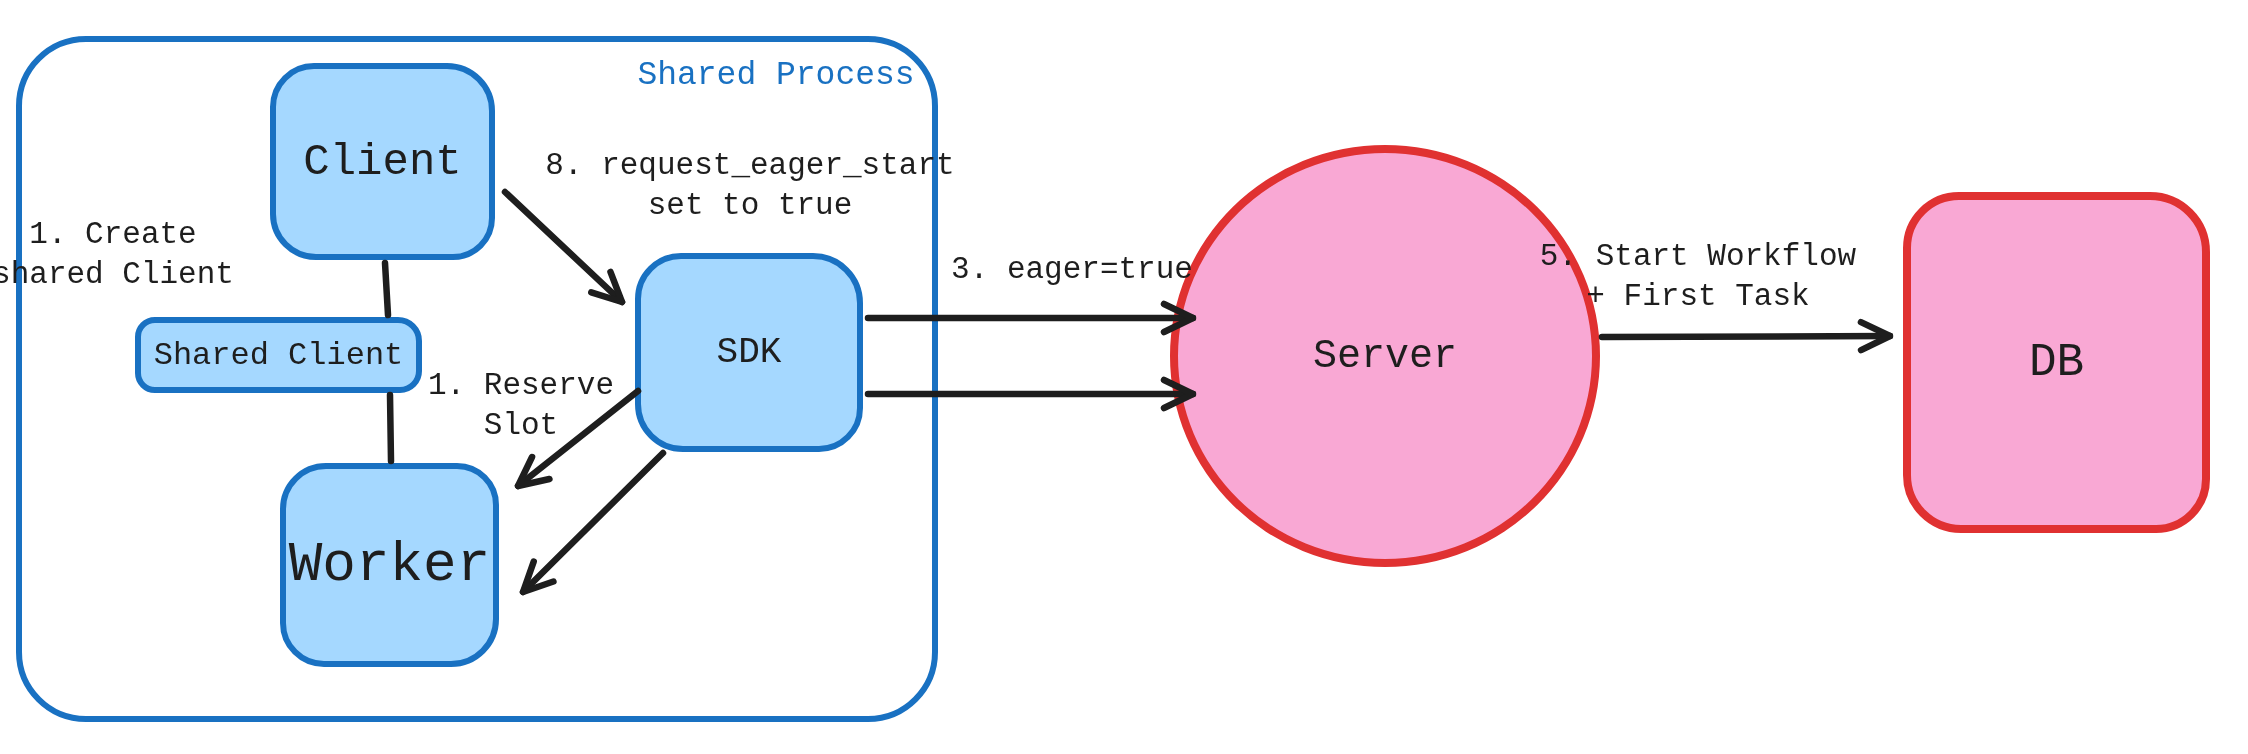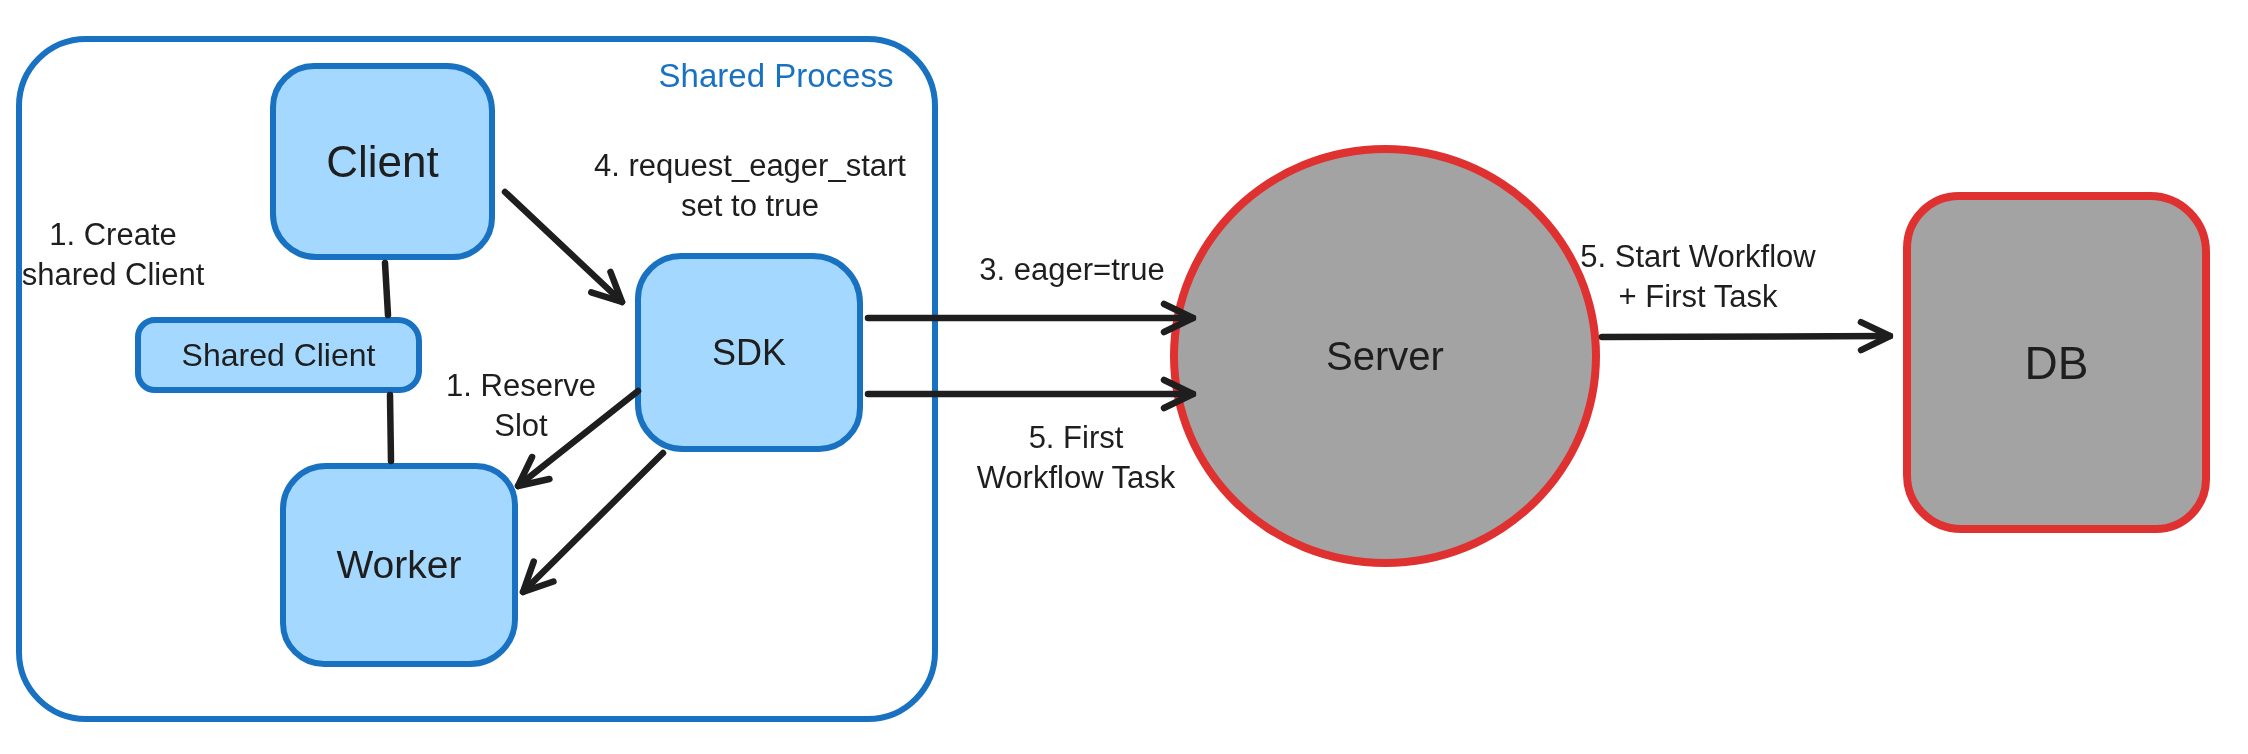--- a/index.html
+++ b/index.html
@@ -1,39 +1,39 @@
 <!DOCTYPE html>
 <html><head>
 <meta charset="utf-8">
 <style>
   html,body{margin:0;padding:0;background:#ffffff;}
   .canvas{
     position:relative;
     width:2248px;height:754px;
     background:#ffffff;
-    font-family:Liberation Sans, sans-serif;
+    font-family:Liberation Mono, monospace;
     color:#1e1e1e;
     overflow:hidden;
   }
   
   .group{
     position:absolute;left:16px;top:36px;width:922px;height:686px;
     border:6px solid #1971c2;border-radius:70px;
     box-sizing:border-box;background:transparent;
   }
   
   .node{
     position:absolute;display:flex;align-items:center;justify-content:center;
     box-sizing:border-box;text-align:center;z-index:2;
   }
   .node--blue{background:#a5d8ff;border:6px solid #1971c2;}
-  .node--red{background:#a3a3a3;border:8px solid #e03131;}
+  .node--red{background:#f9a8d4;border:8px solid #e03131;}
   .node--starter{left:270px;top:63px;width:225px;height:197px;border-radius:44px 48px 42px 46px;font-size:44px;}
   .node--shared-client{left:135px;top:317px;width:287px;height:76px;border-radius:20px 24px 22px 20px;font-size:32px;}
-  .node--worker{left:280px;top:463px;width:238px;height:204px;border-radius:46px 42px 48px 44px;font-size:39px;}
+  .node--worker{left:280px;top:463px;width:219px;height:204px;border-radius:46px 42px 48px 44px;font-size:56px;}
   .node--sdk{left:635px;top:253px;width:228px;height:199px;border-radius:46px 50px 44px 48px;font-size:36px;}
   .node--server{left:1170px;top:145px;width:430px;height:422px;border-radius:50%;font-size:40px;}
   .node--db{left:1903px;top:192px;width:307px;height:341px;border-radius:56px 60px 54px 58px;font-size:46px;}
   
   .annotation{
     position:absolute;transform:translate(-50%,-50%);
     white-space:pre-line;text-align:center;
     font-size:31px;line-height:1.3;z-index:3;
   }
   .annotation--blue{color:#1971c2;font-size:33px;}
@@ -80,31 +80,29 @@
     <span>Server</span>
   </div>
 
   <div class="node node--red node--db">
     <span>DB</span>
   </div>
 
   <div class="annotation a-create">1. Create
 shared Client</div>
 
-  <div class="annotation a-request">4. request_eager_start
+  <div class="annotation a-request">8. request_eager_start
 set to true</div>
 
   <div class="annotation a-reserve">1. Reserve
 Slot</div>
 
 
   <div class="annotation a-eager">3. eager=true</div>
 
-  <div class="annotation a-first">5. First
-Workflow Task</div>
 
   <div class="annotation a-start">5. Start Workflow
 + First Task</div>
 
   <svg class="connectors" viewBox="0 0 2248 754" xmlns="http://www.w3.org/2000/svg">
     <defs>
       <marker id="ah" viewBox="-36 -18 38 36" refX="-1" refY="0" markerWidth="38" markerHeight="36" orient="auto" markerUnits="userSpaceOnUse">
         <path d="M -30 -14 L -1 0 L -30 14" fill="none" stroke="#1e1e1e" stroke-width="6.5" stroke-linecap="round" stroke-linejoin="round"></path>
       </marker>
     </defs>

